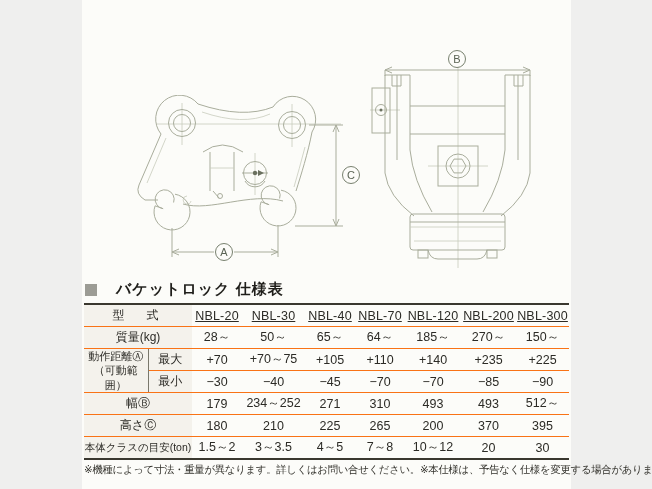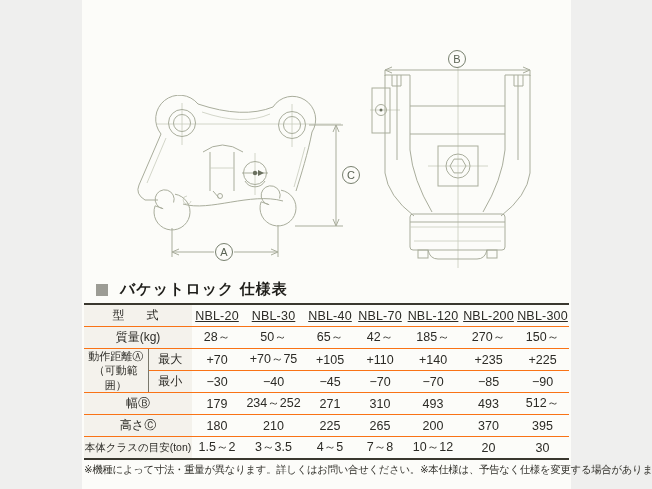--- a/index.html
+++ b/index.html
@@ -20,21 +20,21 @@
   }
   .drawing .lite{stroke:#c8cbbc;stroke-width:0.8;}
   .drawing .dim{stroke:#99a08f;stroke-width:0.9;}
   .drawing .lblc{stroke:#78816f;fill:#fcfcf9;}
   .drawing text{
     fill:#5a6354;font-size:11px;stroke:none;
     font-family:"Liberation Sans","DejaVu Sans",sans-serif;
   }
   .drawing .dot{fill:#6a705f;stroke:none;}
   .title-row{
-    position:absolute;left:14px;top:280px;display:flex;align-items:center;gap:12px;text-align:right;
+    position:absolute;left:3px;top:280px;display:flex;align-items:center;gap:19px;text-align:right;
   }
   .title-square{width:12px;height:12px;background:#9c9c95;}
   .title-text{
     font-size:15px;font-weight:bold;color:#1f1e1a;letter-spacing:1px;
   }
   table.spec{
     position:absolute;left:2px;top:303px;width:485px;
     border-collapse:collapse;table-layout:fixed;
     border-top:2px solid #3a382f;border-bottom:2px solid #3a382f;
   }
@@ -201,21 +201,21 @@
       <th class="model">NBL-70</th>
       <th class="model">NBL-120</th>
       <th class="model">NBL-200</th>
       <th class="model">NBL-300</th>
     </tr>
     <tr>
       <th class="lbl" colspan="2">質量(kg)</th>
       <td>28～</td>
       <td>50～</td>
       <td>65～</td>
-      <td>42～</td>
+      <td>64～</td>
       <td>185～</td>
       <td>270～</td>
       <td>150～</td>
     </tr>
     <tr>
       <th class="lbl lbl-main" rowspan="2">
         <span>動作距離Ⓐ</span><br>
         <span>（可動範囲）</span>
       </th>
       <th class="lbl">最大</th>

